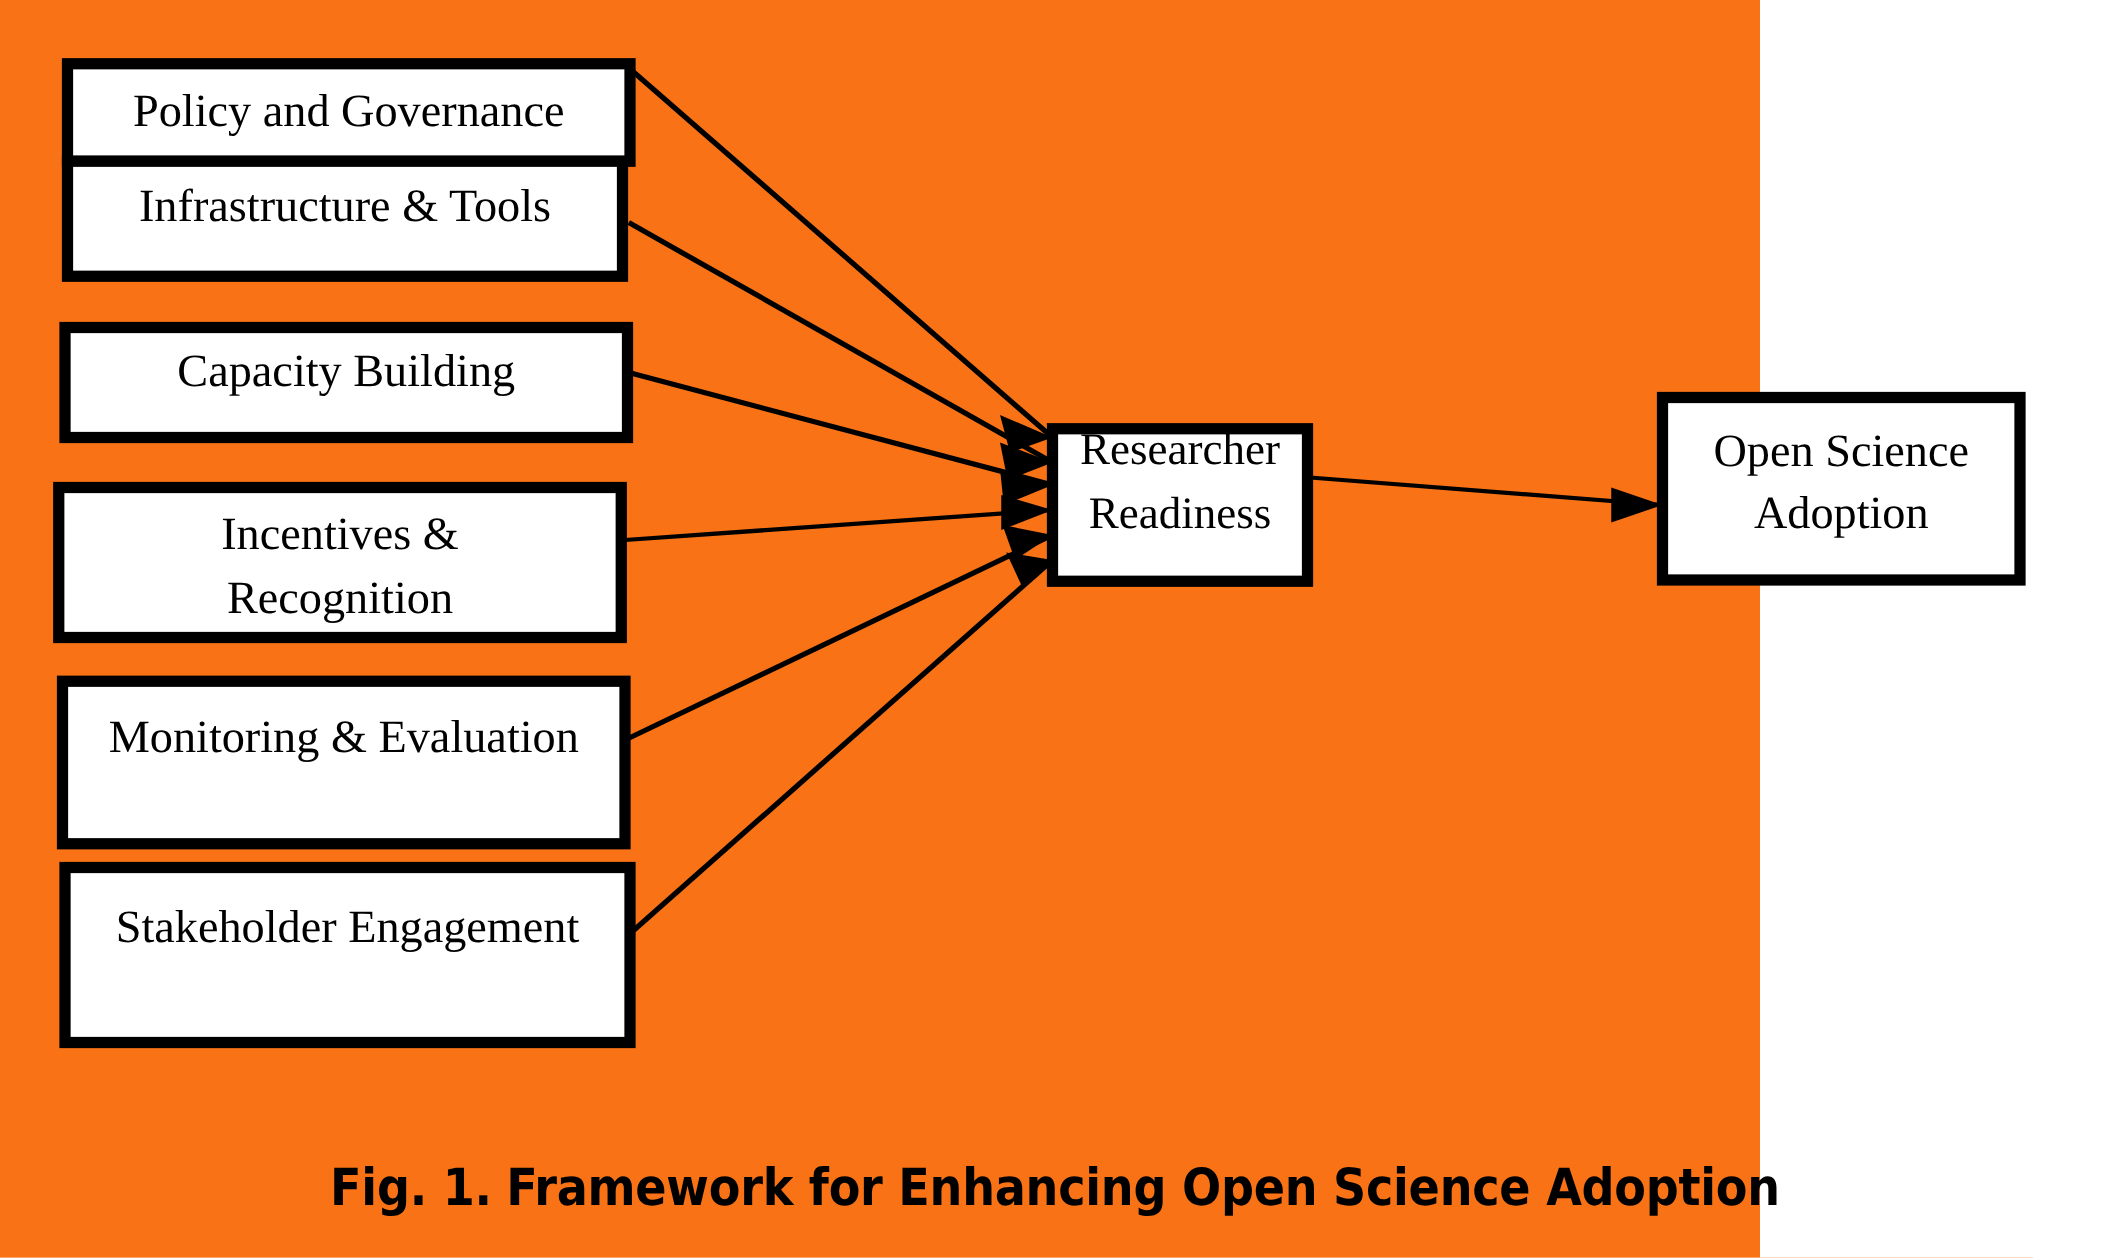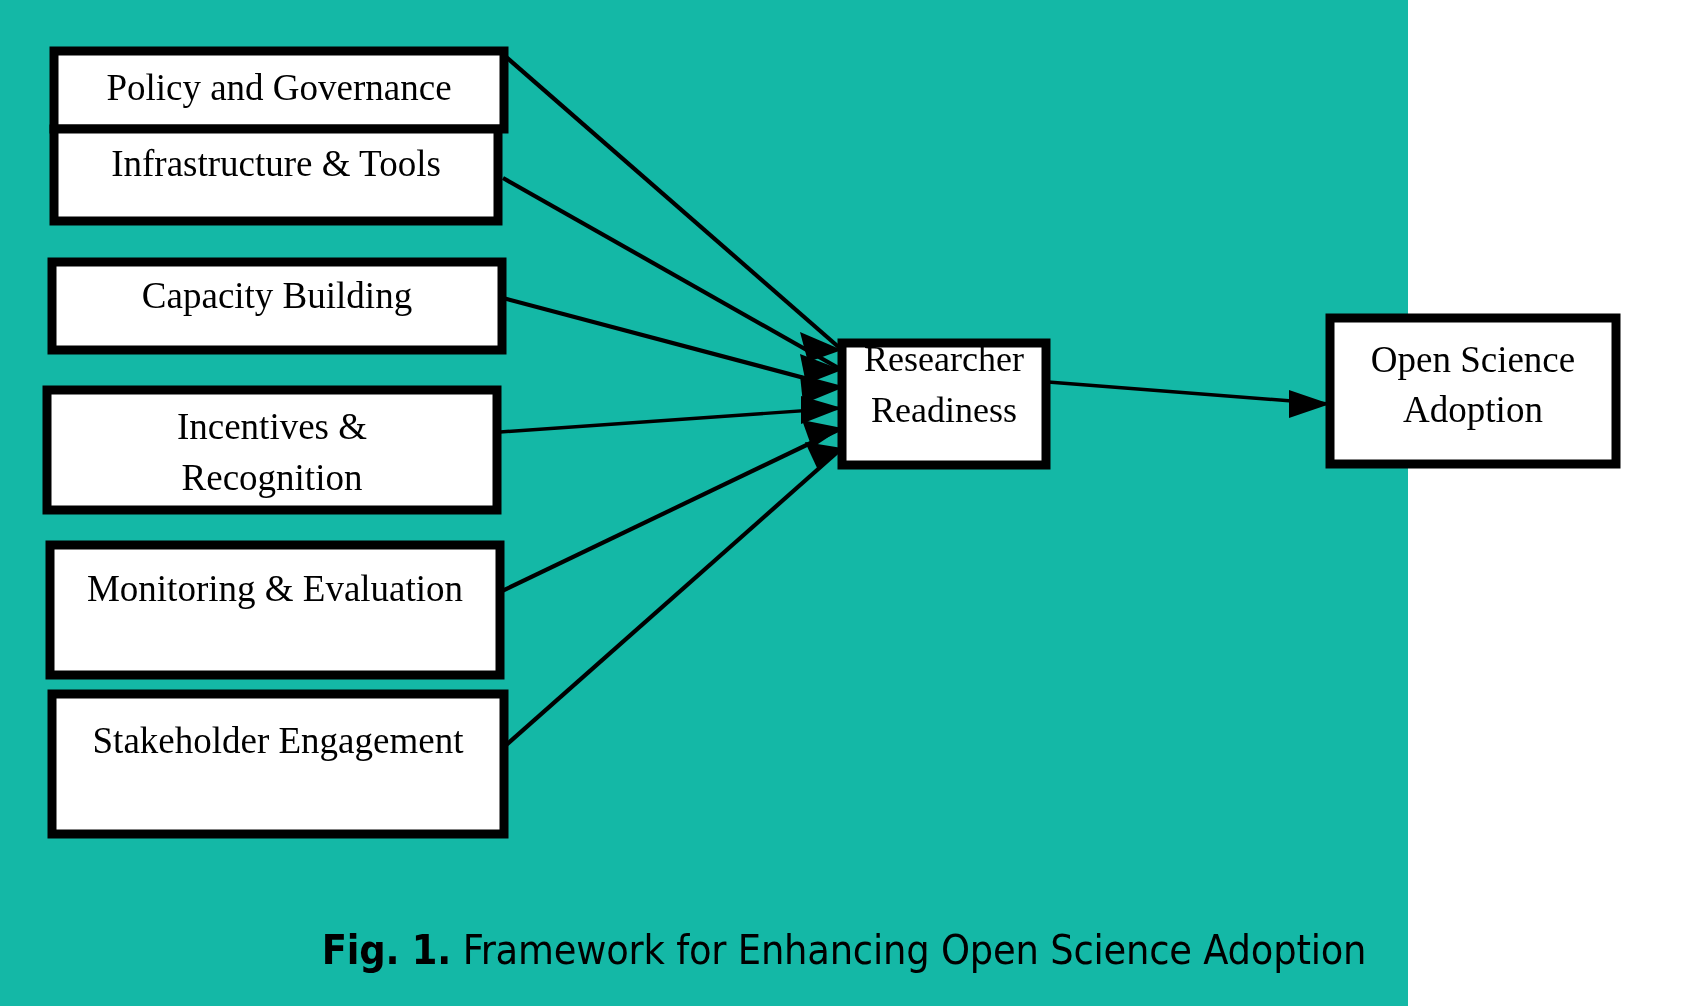--- a/index.html
+++ b/index.html
@@ -10,21 +10,21 @@
   body {
     width: 1688px;
     height: 1006px;
     overflow: hidden;
     font-family: "Liberation Serif", "DejaVu Serif", serif;
   }
   #figure-root {
     position: relative;
     width: 1408px;
     height: 1006px;
-    background: #14b8a6;
+    background: #f97316;
   }
   #diagram-svg {
     position: absolute;
     left: 0;
     top: 0;
     width: 1688px;
     height: 1006px;
     display: block;
   }
   .node-box {
@@ -64,21 +64,21 @@
     font-size: 41px;
     color: #000000;
     letter-spacing: -0.2px;
     white-space: nowrap;
   }
   .caption b {
     font-weight: 700;
     margin-top: 37px;
   }
   .caption .caption-rest {
-    font-weight: 400;
+    font-weight: 700;
   }
 </style>
 </head>
 <body>
 
 <div id="figure-root">
 
   <svg id="diagram-svg" viewBox="0 0 1688 1006" xmlns="http://www.w3.org/2000/svg">
 
     <g>

